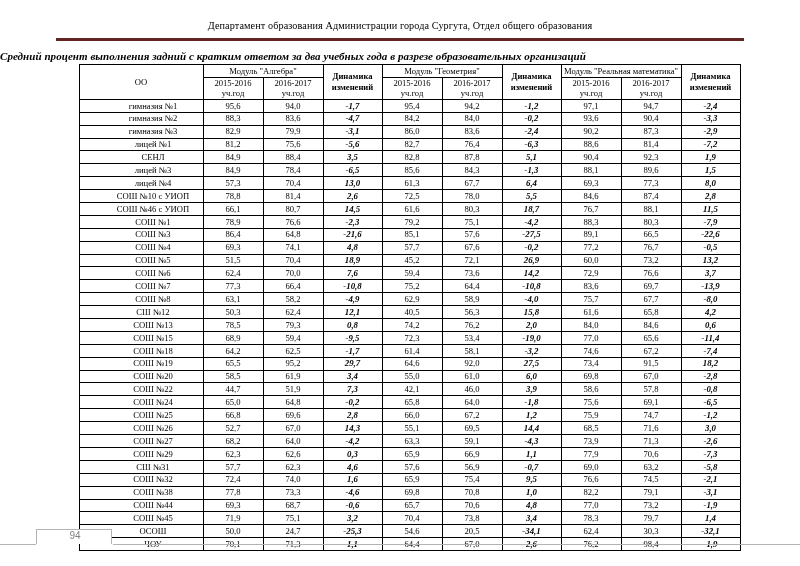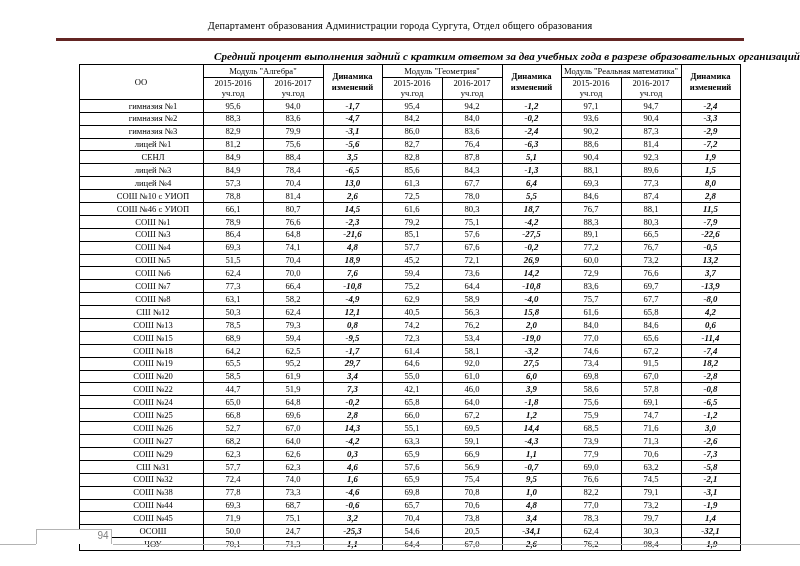--- a/index.html
+++ b/index.html
@@ -38,21 +38,21 @@
   }
   .header-rule {
     margin: 5px 56px 0 56px;
     height: 3px;
     background: #632523;
   }
 
   
   .table-title {
     margin: 9px 0 2px 0;
-    text-align: right;
+    text-align: left;
     font-style: italic;
     font-weight: bold;
     font-size: 11px;
     letter-spacing: 0.005em;
     white-space: nowrap;
   }
 
   
   .table-wrap {
     margin: 0 auto;
@@ -155,21 +155,20 @@
   }
   .footer .pageno {
     position: absolute;
     left: 36px;
     top: 8px;
     width: 78px;
     text-align: center;
     font-size: 10px;
     color: #808080;
     font-family: "Liberation Sans", sans-serif;
-    padding-left: 28px;
   }
 </style>
 </head>
 <body>
 
 <div class="page">
 
   <div class="doc-header">
     <div class="hdr-line">Департамент образования Администрации города Сургута, Отдел общего образования</div>
   </div>

